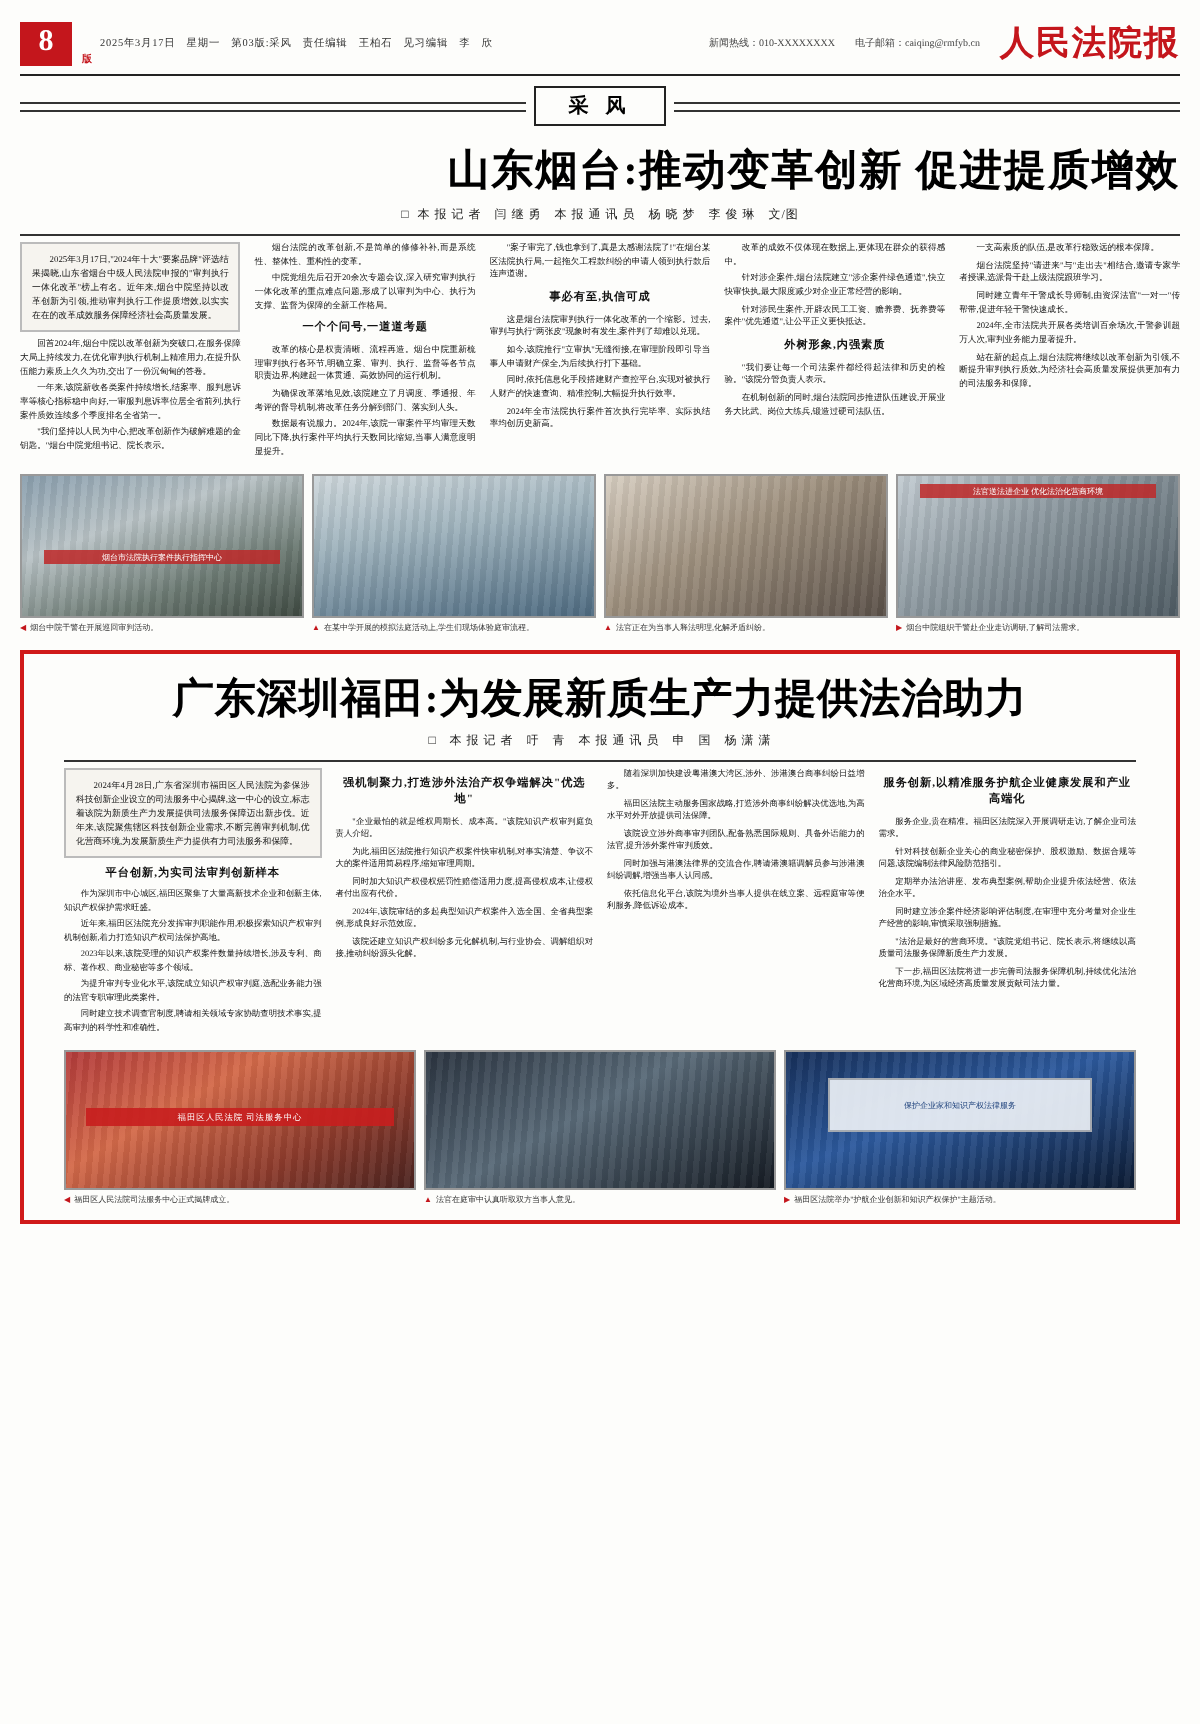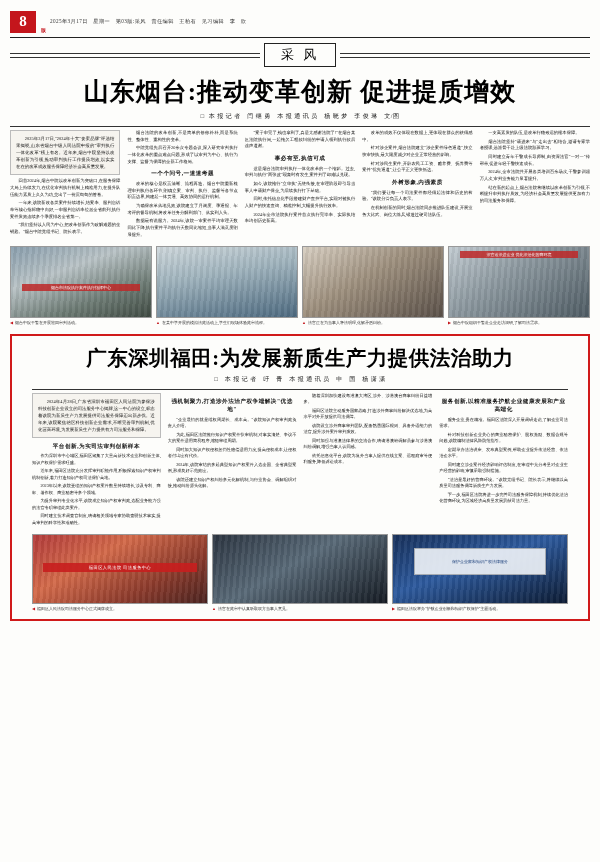--- a/index.html
+++ b/index.html
@@ -75,30 +75,30 @@
   .banner-row:before, .banner-row:after {
     content: "";
     flex: 1;
     height: 3px;
     border-top: 1px solid #333;
     border-bottom: 1px solid #333;
   }
   .banner-box {
     border: 1.5px solid #222;
     padding: 2px 16px;
-    font-size: 13px;
-    font-weight: normal;
+    font-size: 10px;
+    font-weight: bold;
     letter-spacing: 3px;
     margin: 0 4px;
   }
 
   
   .headline {
-    text-align: center;
-    font-size: 25px;
+    text-align: right;
+    font-size: 21px;
     font-weight: bold;
     letter-spacing: 1px;
     margin: 8px 0 4px;
     font-family: "Liberation Serif", serif;
   }
   .byline {
     text-align: center;
     font-size: 6px;
     color: #222;
     margin-bottom: 5px;
@@ -226,20 +226,24 @@
 <body>
 
 <div class="page">
 
   <div class="masthead">
     <div class="page-num">
       <span>8</span>
       <span class="ver">版</span>
     </div>
     <div class="mast-meta">2025年3月17日　星期一　第03版:采风　责任编辑　王柏石　见习编辑　李　欣</div>
+    <div class="mast-right">
+      <div class="mast-contact">新闻热线：010-XXXXXXXX　　电子邮箱：caiqing@rmfyb.cn</div>
+      <div class="logo">人民法院报</div>
+    </div>
   </div>
 
   <div class="banner-row">
     <div class="banner-box">采 风</div>
   </div>
 
   <div>
     <div class="headline">山东烟台:推动变革创新 促进提质增效</div>
     <div class="byline">
       <span class="sq">□</span><span>本 报 记 者　闫 继 勇　本 报 通 讯 员　杨 晓 梦　李 俊 琳　文/图</span>

